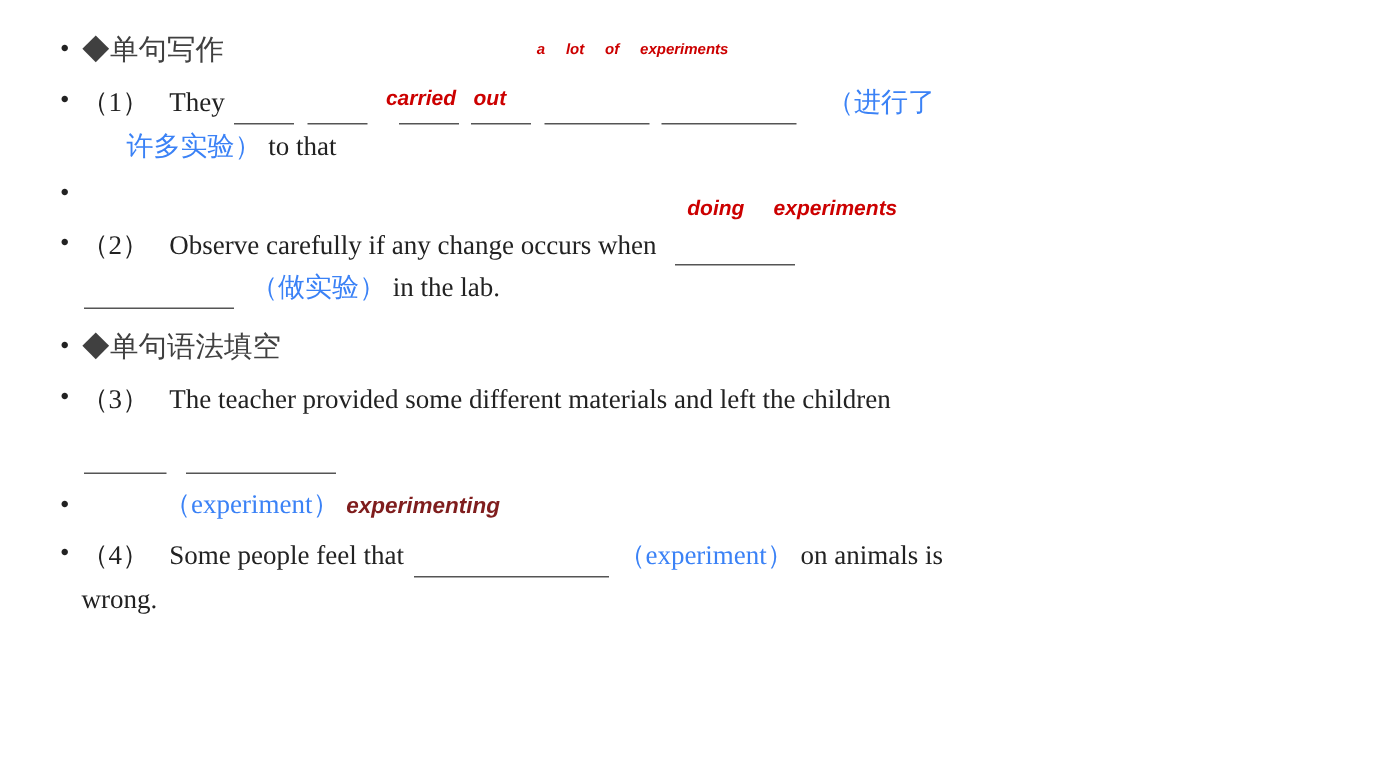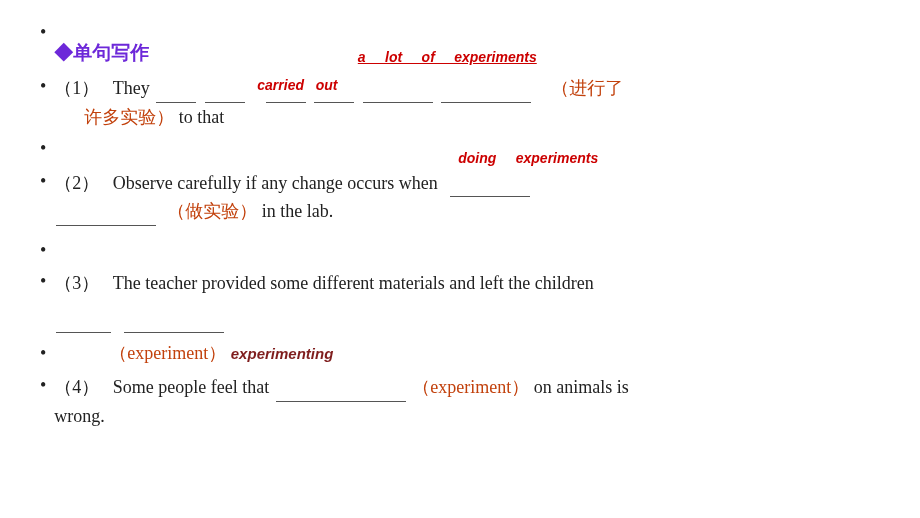--- a/index.html
+++ b/index.html
@@ -34,23 +34,22 @@
 
     .bullet-dot {
       font-size: 18px;
       margin-right: 8px;
       margin-top: 2px;
       flex-shrink: 0;
     }
 
     .section-title {
       font-size: 19px;
-      font-weight: bold;
-      color: #6d28d9;
-      margin-top: 20px;
+      font-weight: normal;
+      color: #404040;
     }
 
     .item-content {
       line-height: 1.6;
       flex: 1;
     }
 
     .blank {
       display: inline-block;
       border-bottom: 1.5px solid #555;
@@ -73,21 +72,21 @@
     }
 
     .answer-red {
       color: #cc0000;
       font-weight: bold;
       font-style: italic;
       font-family: Arial, sans-serif;
     }
 
     .chinese {
-      color: #c2410c;
+      color: #3b82f6;
       font-family: 'SimSun', 'STSong', serif;
     }
 
     .red-answer-inline {
       color: #7f1d1d;
       font-weight: bold;
       font-style: italic;
       font-family: Arial, sans-serif;
       font-size: 15px;
     }
@@ -112,21 +111,21 @@
       
       <span style="position:relative; display:inline-block; margin: 0 4px;">
         <span class="answer-red" style="position:absolute; top:-20px; left:2px; font-size:14px; white-space:nowrap;">carried &nbsp;&nbsp;out</span>
       </span>
       <span class="blank blank-sm"></span>
       <span class="blank blank-sm"></span>
       <span class="blank blank-md"></span>
       <span class="blank blank-lg"></span>
       
       <span style="position:relative; display:inline-block;">
-        <span class="answer-red" style="position:absolute; top:-48px; left:-180px; font-size:14px; white-space:nowrap;text-decoration:underline;">a &nbsp;&nbsp;&nbsp; lot &nbsp;&nbsp;&nbsp; of &nbsp;&nbsp;&nbsp; experiments</span>
+        <span class="answer-red" style="position:absolute; top:-48px; left:-180px; font-size:10px; white-space:nowrap;">a &nbsp;&nbsp;&nbsp; lot &nbsp;&nbsp;&nbsp; of &nbsp;&nbsp;&nbsp; experiments</span>
       </span>
       <span class="chinese">&nbsp;&nbsp;（进行了</span>
       <br>
       <span style="display:inline-block; padding-left:30px;" class="chinese">许多实验）</span>
       <span> to that</span>
     </div>
   </div>
 
   <div class="bullet-item" style="margin-top:0px;">
     <span class="bullet-dot">•</span>
@@ -145,20 +144,21 @@
       <span style="display:inline-block; padding-left:0px;">
         <span class="blank blank-lg" style="min-width:100px;"></span>
       </span>
       <span class="chinese">&nbsp;（做实验）</span>
       <span> in the lab.</span>
     </div>
   </div>
 
   <div class="bullet-item" style="margin-top:8px;">
     <span class="bullet-dot">•</span>
+    <span class="section-title">◆单句语法填空</span>
   </div>
 
   <div class="bullet-item" style="margin-top:4px; align-items:flex-start;">
     <span class="bullet-dot">•</span>
     <div class="item-content">
       <span>（3）&nbsp;&nbsp;</span>
       <span>The teacher provided some different materials and left the children</span>
       <br>
       <span style="position:relative; display:inline-block; margin-top:6px;">
         <span class="blank blank-sm" style="min-width:55px;"></span>

